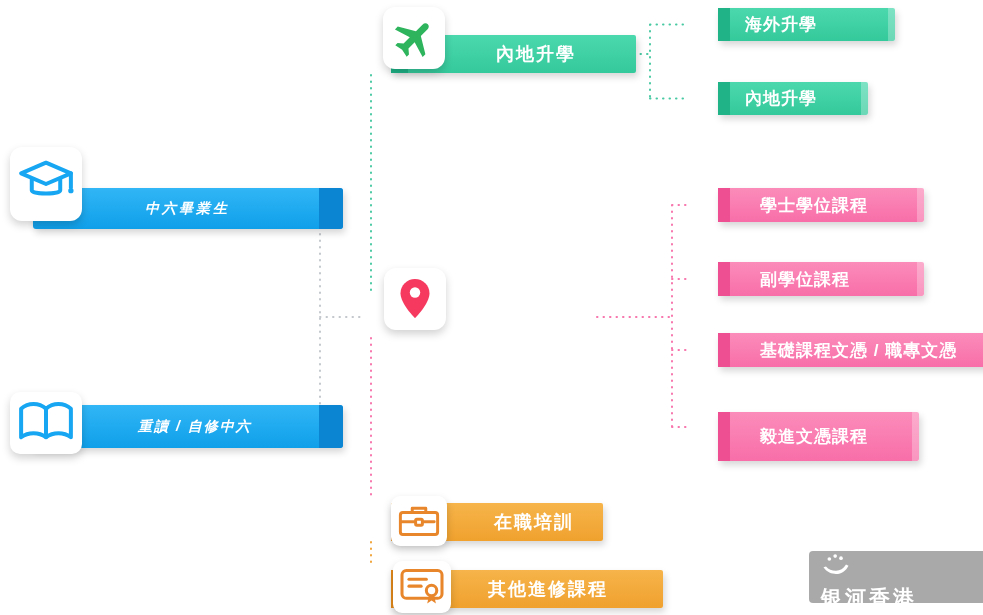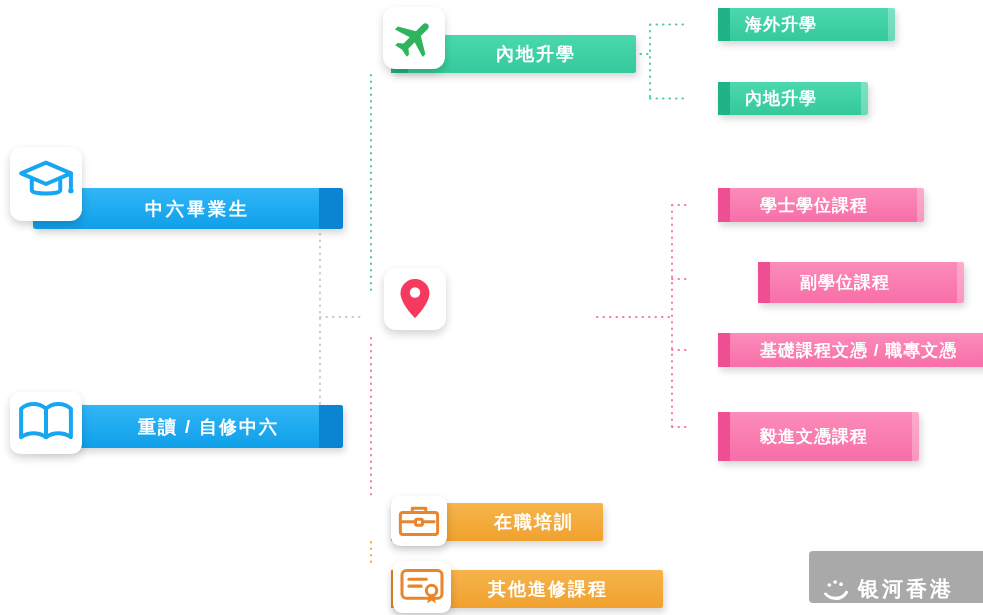--- a/index.html
+++ b/index.html
@@ -9,21 +9,21 @@
   }
   .connectors{position:absolute;left:0;top:0;}
   .bar{
     position:absolute;display:flex;align-items:center;color:#fff;font-weight:bold;
     box-shadow:2px 4px 7px rgba(0,0,0,.16);border-radius:2px;margin-left:28px;
   }
   
   .bluebar{background:linear-gradient(180deg,#31b6f6,#0f9fe9);border-radius:3px;}
   .bluebar::after{content:"";position:absolute;right:0;top:0;bottom:0;width:24px;
     background:#0b84d2;border-radius:0 3px 3px 0;}
-  .bluelbl{font-size:18px;letter-spacing:3px;}
+  .bluelbl{font-size:14px;letter-spacing:3px;font-style:italic;}
   
   .mbar::before{content:"";position:absolute;left:0;top:0;bottom:0;width:17px;}
   .green{background:linear-gradient(180deg,#4bd8ad,#34c99a);}
   .green::before{background:#1fb387;}
   .pink{background:linear-gradient(180deg,#fb8cba,#f86ea8);padding-left:15px;}
   .pink::before{background:#ee4f93;}
   .orange{background:linear-gradient(180deg,#f6b44a,#f0a12e);}
   .orange::before{background:#e2891b;}
   .midlbl{font-size:18px;letter-spacing:2px;position:relative;z-index:2;}
   
@@ -31,22 +31,22 @@
   .leaf::after{content:"";position:absolute;right:0;top:0;bottom:0;width:7px;
     background:rgba(255,255,255,.28);}
   .leaflbl{font-size:17px;letter-spacing:1px;padding-left:27px;position:relative;z-index:2;white-space:nowrap;}
   
   .icon-card{
     position:absolute;background:#fff;display:flex;align-items:center;justify-content:center;
     box-shadow:0 4px 9px rgba(0,0,0,.18);z-index:5;
   }
   
   .watermark{
-    position:absolute;display:flex;align-items:flex-end;gap:7px;box-sizing:border-box;
-    background:rgba(150,150,150,.82);color:#fff;padding:0 12px;border-radius:4px 0 0 4px;
+    position:absolute;display:flex;align-items:flex-start;gap:7px;box-sizing:border-box;
+    background:rgba(150,150,150,.82);color:#fff;padding:0 12px;border-radius:4px 0 0 4px;flex-direction:column;
   }
   .watermark .wm-text{font-size:21px;font-weight:bold;letter-spacing:3px;}
 </style>
 </head>
 <body>
 
 <div class="canvas">
 
   <svg class="connectors" width="983" height="615">
     <g fill="none" stroke-linecap="round" stroke-width="2" stroke-dasharray="0.5 6">
@@ -133,21 +133,21 @@
   <div class="bar mbar leaf green" style="left:690px;top:8px;width:177px;height:33px">
     <span class="leaflbl">海外升學</span>
   </div>
   <div class="bar mbar leaf green" style="left:690px;top:82px;width:150px;height:33px">
     <span class="leaflbl">內地升學</span>
   </div>
 
   <div class="bar mbar leaf pink" style="left:690px;top:188px;width:191px;height:34px">
     <span class="leaflbl">學士學位課程</span>
   </div>
-  <div class="bar mbar leaf pink" style="left:730px;top:262px;width:191px;height:41px">
+  <div class="bar mbar leaf pink" style="left:690px;top:262px;width:191px;height:34px">
     <span class="leaflbl">副學位課程</span>
   </div>
   <div class="bar mbar leaf pink" style="left:690px;top:333px;width:281px;height:34px">
     <span class="leaflbl">基礎課程文憑 / 職專文憑</span>
   </div>
   <div class="bar mbar leaf pink" style="left:690px;top:412px;width:186px;height:49px">
     <span class="leaflbl">毅進文憑課程</span>
   </div>
 
   <div class="watermark" style="left:809px;top:551px;width:174px;height:52px">

